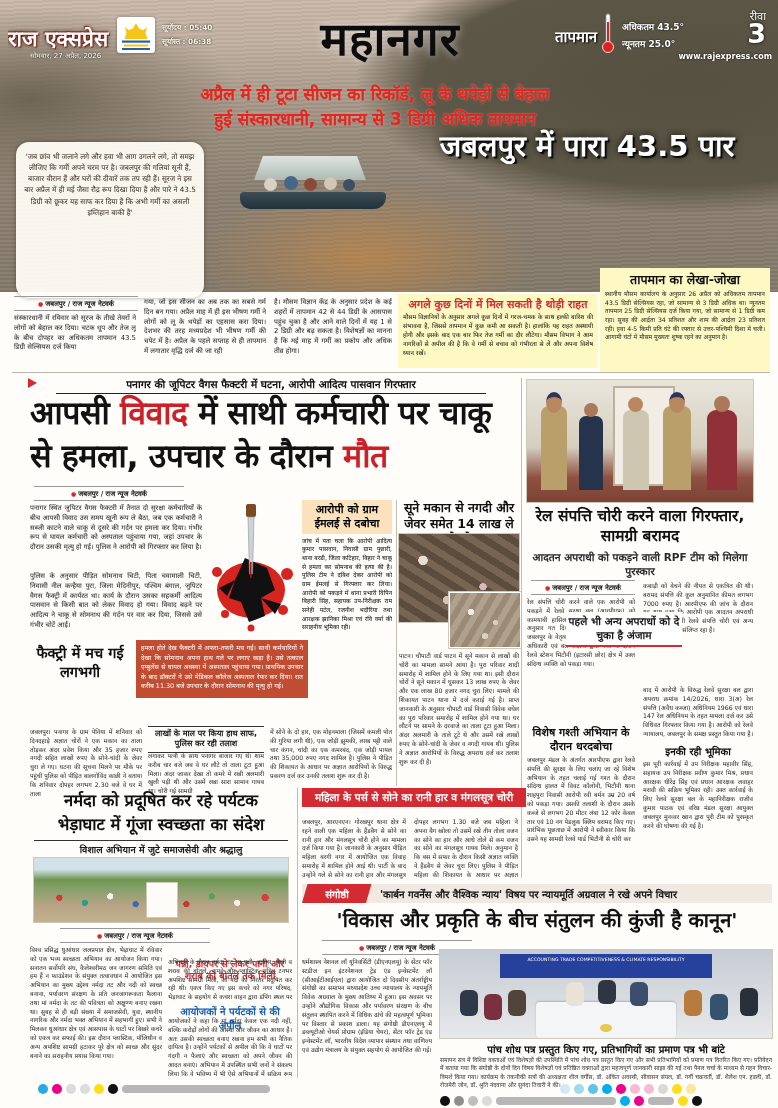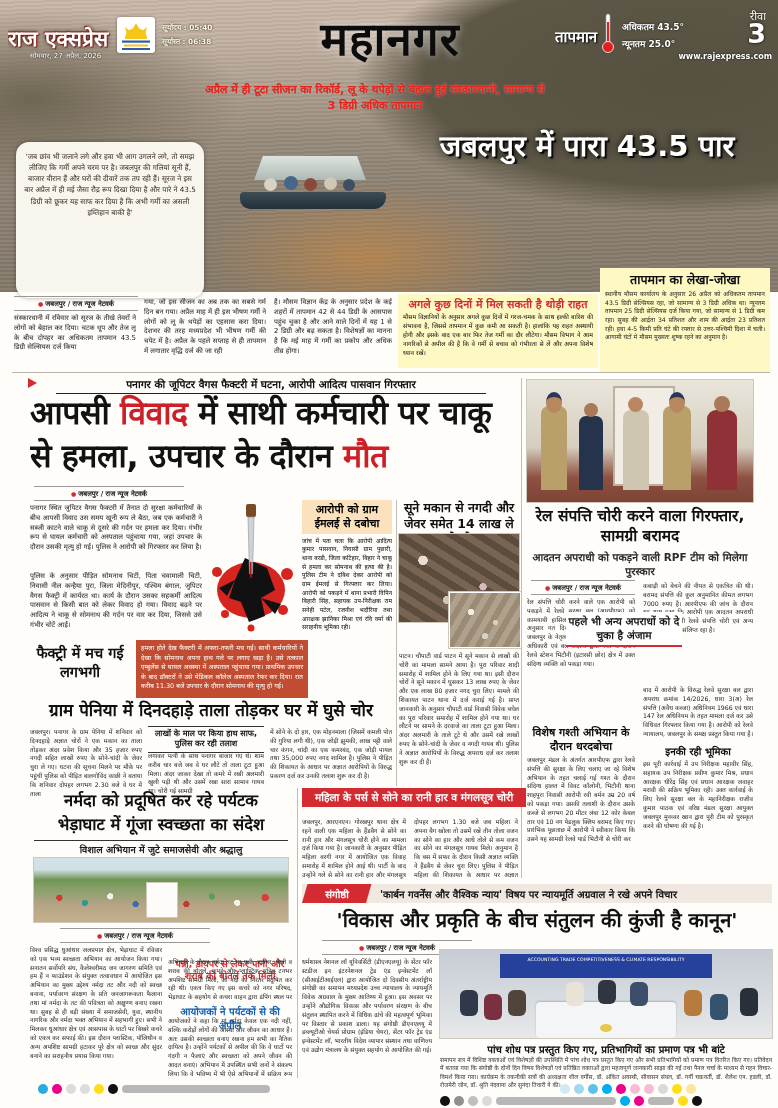--- a/index.html
+++ b/index.html
@@ -26,21 +26,21 @@
   .mast-logo{font-size:21px;font-weight:bold;color:#fff;text-shadow:1px 1px 0 #7c1d12,-1px -1px 0 #7c1d12,0 0 4px #3a0d07;}
   .mast-date{font-size:7px;color:#fff;text-shadow:0 0 2px #000;}
   .mast-title{font-size:46px;font-weight:900;color:#0c0c0c;letter-spacing:1px;text-shadow:0 0 8px rgba(255,255,255,.55);}
   .sunbox{width:38px;height:36px;background:#fff;border-radius:3px;box-shadow:0 0 3px rgba(0,0,0,.4);}
   .suntime{font-size:7.3px;color:#fffbe8;font-weight:bold;text-shadow:0 0 2px #000;}
   .temp-label{font-size:15px;font-weight:bold;color:#fff;text-shadow:1px 1px 2px #000;margin-left:12px;}
   .temp-val{font-size:9px;font-weight:bold;color:#fff;text-shadow:0 0 2px #000;}
   .city{font-size:11px;color:#fff;text-shadow:0 0 2px #000;}
   .pageno{font-size:27px;font-weight:bold;color:#fff;text-shadow:0 0 3px #000;line-height:1;}
   .site{font-size:8px;color:#fff;font-weight:bold;text-shadow:0 0 2px #000;}
-  .hero-kicker{font-size:11px;font-weight:bold;color:#e6261c;line-height:1.45;text-shadow:0 0 2px rgba(255,255,255,.6),0 0 1px #7e0b06;}
+  .hero-kicker{font-size:17px;font-weight:bold;color:#e6261c;line-height:1.45;text-shadow:0 0 2px rgba(255,255,255,.6),0 0 1px #7e0b06;}
   .hero-hl{color:#fff;font-weight:bold;text-shadow:2px 2px 1px #0a0a0a,0 0 8px rgba(0,0,0,.85);line-height:1.25;}
   .quote-box{background:rgba(255,253,245,.94);border-radius:13px;padding:9px 8px;font-size:7.2px;line-height:1.55;color:#34281d;text-align:center;box-shadow:0 0 4px rgba(0,0,0,.35);}
   
   .boat-hull{background:linear-gradient(180deg,#3c4d55,#22313a);border-radius:4px 4px 12px 10px;}
   .boat-canopy{background:linear-gradient(180deg,#dde4df,#aebab4);clip-path:polygon(8% 0,92% 0,100% 100%,0 100%);}
   .blob{position:absolute;border-radius:50%;}
   
   .cream{background:#fef9c3;}
   .box-title{font-weight:bold;color:#111;}
   .red{color:#d42b33;}
@@ -177,21 +177,20 @@
       radial-gradient(circle 8px at 40% 75%,#cfc6b5 0 50%,transparent 55%),
       repeating-linear-gradient(32deg,#5c4c3e 0 7px,#776452 7px 14px),
       linear-gradient(#6b5a4a,#4e4238);"></div>
   <div class="photo" style="left:449px;top:592px;width:70px;height:54px;border:1px solid #fff;background:
       radial-gradient(circle 6px at 30% 35%,#f2ece0 0 50%,transparent 55%),
       radial-gradient(circle 5px at 65% 55%,#e3cdb2 0 50%,transparent 55%),
       radial-gradient(circle 6px at 50% 80%,#d7d2c6 0 50%,transparent 55%),
       repeating-linear-gradient(120deg,#9a8a76 0 6px,#b0a18c 6px 12px);"></div>
   <div class="t body6 just" style="left:399px;top:652px;width:120px;height:132px;">पाटन। चौपाटी वार्ड पाटन में सूने मकान से लाखों की चोरी का मामला सामने आया है। पूरा परिवार शादी समारोह में शामिल होने के लिए गया था। इसी दौरान चोरों ने सूने मकान में घुसकर 13 लाख रुपए के जेवर और एक लाख 80 हजार नगद चुरा लिए। मामले की शिकायत पाटन थाना में दर्ज कराई गई है। प्राप्त जानकारी के अनुसार चौपाटी वार्ड निवासी विवेक बघेल का पूरा परिवार समारोह में शामिल होने गया था। घर लौटने पर सामने के दरवाजे का ताला टूटा हुआ मिला। अंदर अलमारी के ताले टूटे थे और उसमें रखे लाखों रुपए के सोने-चांदी के जेवर व नगदी गायब थी। पुलिस ने अज्ञात आरोपियों के विरुद्ध अपराध दर्ज कर तलाश शुरू कर दी है।</div>
 
-  <div class="t hl-md ctr" style="left:30px;top:698px;width:362px;font-size:17px;">ग्राम पेनिया में दिनदहाड़े ताला तोड़कर घर में घुसे चोर</div>
   <div class="t body6 just" style="left:30px;top:728px;width:112px;height:76px;">जबलपुर। पनागर के ग्राम पेनिया में शनिवार को दिनदहाड़े अज्ञात चोरों ने एक मकान का ताला तोड़कर अंदर प्रवेश किया और 35 हजार रुपए नगदी सहित लाखों रुपए के सोने-चांदी के जेवर चुरा ले गए। घटना की सूचना मिलने पर मौके पर पहुंची पुलिस को पीड़ित बालगोविंद काछी ने बताया कि शनिवार दोपहर लगभग 2.30 बजे वे घर में ताला</div>
   <div class="t sub-box ctr" style="left:148px;top:726px;width:116px;font-size:8px;line-height:1.3;padding:2px 0;">लाखों के माल पर किया हाथ साफ, पुलिस कर रही तलाश</div>
   <div class="t body6 just" style="left:148px;top:752px;width:116px;height:52px;">लगाकर पत्नी के साथ पनागर बाजार गए थे। शाम करीब चार बजे जब वे घर लौटे तो ताला टूटा हुआ मिला। अंदर जाकर देखा तो कमरे में रखी अलमारी खुली पड़ी थी और उसमें रखा सारा सामान गायब था। चोरी गई सामग्री</div>
   <div class="t body6 just" style="left:270px;top:728px;width:122px;height:58px;">में सोने के दो हार, एक मोहनमाला (जिसमें कमली पोत की गुरिया लगी थी), एक जोड़ी झुमकी, लाख पट्टी वाले चार कंगन, चांदी का एक कमरबंद, एक जोड़ी पायल तथा 35,000 रुपए नगद शामिल है। पुलिस ने पीड़ित की शिकायत के आधार पर अज्ञात आरोपियों के विरुद्ध प्रकरण दर्ज कर उनकी तलाश शुरू कर दी है।</div>
 
   <div class="rule-v" style="left:521px;top:378px;height:500px;"></div>
   <div class="photo" style="left:527px;top:380px;width:226px;height:122px;background:linear-gradient(180deg,#e9e5db 0%,#d6cfc0 55%,#8e5141 80%,#7c4336 100%);">
     <div class="abs" style="left:86px;top:6px;width:58px;height:96px;background:#f1ede4;border:2px solid #b9b0a0;"></div>
     <div class="abs" style="left:14px;top:26px;width:26px;height:84px;background:#b9a06a;border-radius:8px 8px 0 0;"></div>
     <div class="blob" style="left:19px;top:12px;width:16px;height:16px;background:#b9875f;border-top:5px solid #2c3657;"></div>

